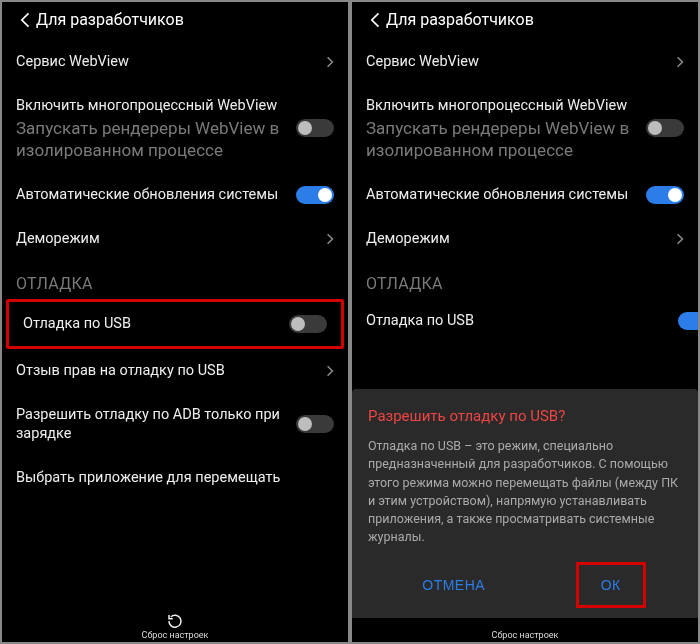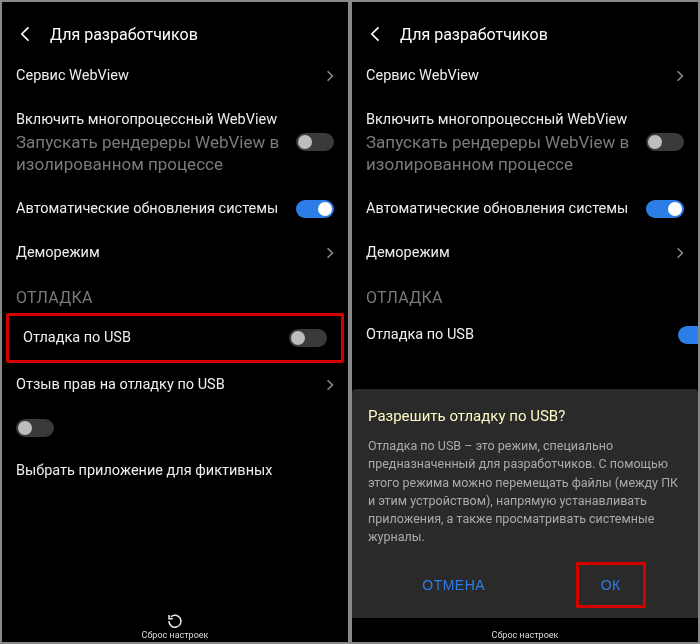--- a/index.html
+++ b/index.html
@@ -16,23 +16,21 @@
   .screen {
     flex: 1;
     background: #000;
     display: flex;
     flex-direction: column;
     position: relative;
     overflow: hidden;
   }
   .header {
     display: flex;
-    align-items: center;
-    padding: 22px 14px 10px 14px;
-    gap: 14px;
+    padding: 8px 14px 10px 14px;
   }
   .back-arrow {
     width: 20px;
     height: 20px;
     stroke: #fff;
     stroke-width: 2;
     fill: none;
   }
   .header-title {
     color: #fff;
@@ -124,21 +122,21 @@
   
   .dialog-backdrop {
     position: absolute;
     left: 0; right: 0; bottom: 24px;
     background: #2a2a2a;
     border-radius: 4px 4px 0 0;
     padding: 18px 16px 10px 16px;
     box-shadow: 0 -4px 30px rgba(0,0,0,0.6);
   }
   .dialog-title {
-    color: #fef9c3;
+    color: #ef4444;
     font-size: 15px;
     margin-bottom: 12px;
   }
   .dialog-body {
     color: #aaa;
     font-size: 12.5px;
     line-height: 1.45;
     margin-bottom: 16px;
   }
   .dialog-actions {
@@ -230,26 +228,29 @@
       <div class="row-text">
           <div class="row-title">Отзыв прав на отладку по USB</div>
         </div>
       <svg class="chevron" viewBox="0 0 10 16">
           <path d="M2 2 L8 8 L2 14"></path>
         </svg>
     </div>
 
 
     <div class="row">
+      <div class="row-text">
+          <div class="row-title">Разрешить отладку по ADB только при зарядке</div>
+        </div>
       <div class="toggle off"></div>
     </div>
 
     <div class="row" style="padding-bottom:4px">
       <div class="row-text">
-          <div class="row-title">Выбрать приложение для фиктивных</div>
+          <div class="row-title">Выбрать приложение для перемещать</div>
         </div>
     </div>
 
   </div>
   <div class="bottom-bar">
     <svg class="reset-icon" viewBox="0 0 24 24">
         <path d="M4 12 A8 8 0 1 0 6.5 6.5 M4 4 L4 9 L9 9"></path>
       </svg>
     <div class="bottom-label">Сброс настроек</div>
   </div>

